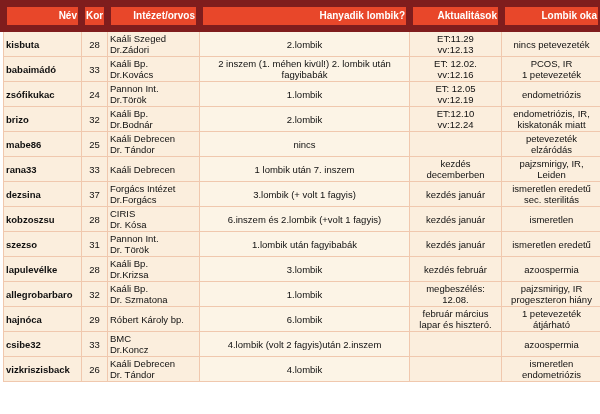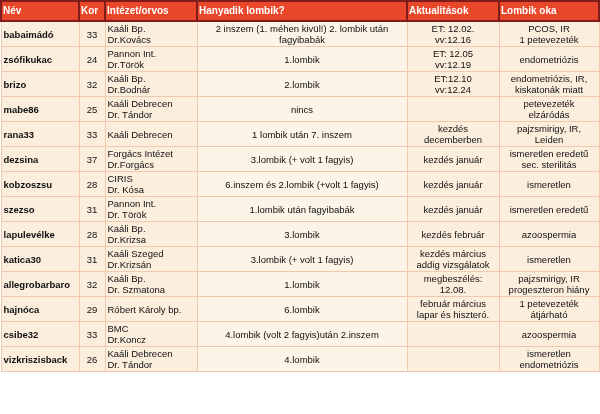--- a/index.html
+++ b/index.html
@@ -16,23 +16,23 @@
   table.data-table {
     border-collapse: collapse;
     width: 600px;
     table-layout: fixed;
   }
   table.data-table th {
     background: #e8472a;
     color: #ffffff;
     font-size: 10px;
     font-weight: bold;
-    text-align: left;
+    text-align: right;
     padding: 2px 1px;
-    border: 2px solid #7f1d1d;
+    border: 7px solid #7f1d1d;
     height: 14px;
     line-height: 12px;
   }
   table.data-table td {
     border: 1px solid #f0c8ae;
     font-size: 9.5px;
     color: #101010;
     padding: 1px 2px;
     vertical-align: middle;
     line-height: 11px;
@@ -97,20 +97,37 @@
       <th>Név</th>
       <th>Kor</th>
       <th>Intézet/orvos</th>
       <th>Hanyadik lombik?</th>
       <th>Aktualitások</th>
       <th>Lombik oka</th>
     </tr>
   </thead>
   <tbody>
 
+    <tr>
+      <td class="c-nev">kisbuta</td>
+      <td class="c-kor">28</td>
+      <td class="c-orvos">
+        <span class="line2">Kaáli Szeged</span>
+        <span class="line2">Dr.Zádori</span>
+      </td>
+      <td class="c-hanyadik">2.lombik</td>
+      <td class="c-akt">
+        <span class="line2">ET:11.29</span>
+        <span class="line2">vv:12.13</span>
+      </td>
+      <td class="c-lombik">
+        <span class="line2">nincs petevezeték</span>
+        <span class="line2"></span>
+      </td>
+    </tr>
 
     <tr>
       <td class="c-nev">babaimádó</td>
       <td class="c-kor">33</td>
       <td class="c-orvos">
         <span class="line2">Kaáli Bp.</span>
         <span class="line2">Dr.Kovács</span>
       </td>
       <td class="c-hanyadik">2 inszem (1. méhen kivül!) 2. lombik után fagyibabák</td>
       <td class="c-akt">
@@ -261,37 +278,20 @@
       <td class="c-akt">
         <span class="line2">kezdés február</span>
         <span class="line2"></span>
       </td>
       <td class="c-lombik">
         <span class="line2">azoospermia</span>
         <span class="line2"></span>
       </td>
     </tr>
 
-    <tr>
-      <td class="c-nev">katica30</td>
-      <td class="c-kor">31</td>
-      <td class="c-orvos">
-        <span class="line2">Kaáli Szeged</span>
-        <span class="line2">Dr.Krizsán</span>
-      </td>
-      <td class="c-hanyadik">3.lombik (+ volt 1 fagyis)</td>
-      <td class="c-akt">
-        <span class="line2">kezdés március</span>
-        <span class="line2">addig vizsgálatok</span>
-      </td>
-      <td class="c-lombik">
-        <span class="line2">ismeretlen</span>
-        <span class="line2"></span>
-      </td>
-    </tr>
 
     <tr>
       <td class="c-nev">allegrobarbaro</td>
       <td class="c-kor">32</td>
       <td class="c-orvos">
         <span class="line2">Kaáli Bp.</span>
         <span class="line2">Dr. Szmatona</span>
       </td>
       <td class="c-hanyadik">1.lombik</td>
       <td class="c-akt">

